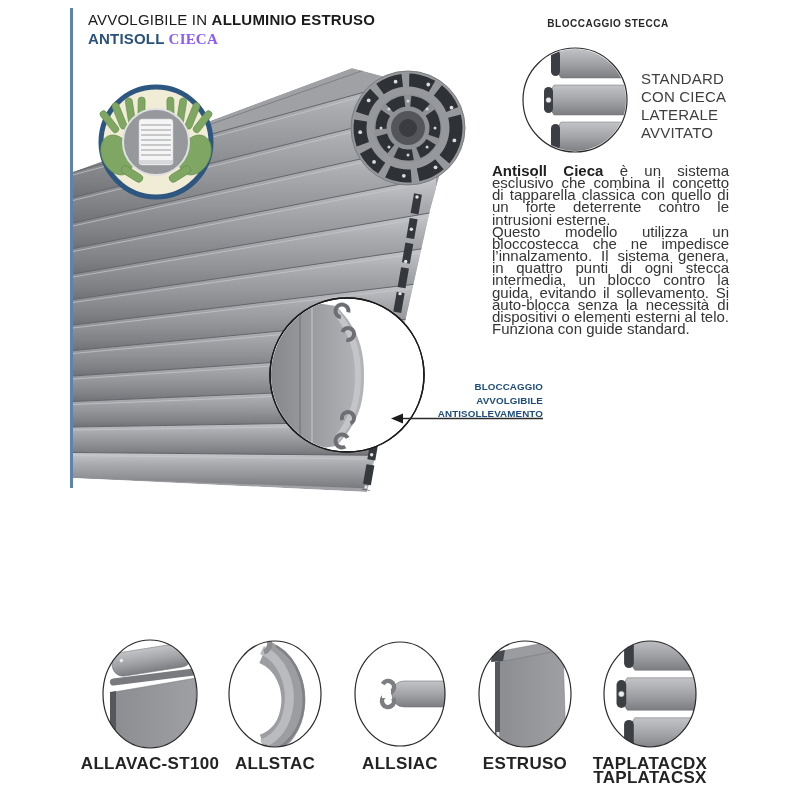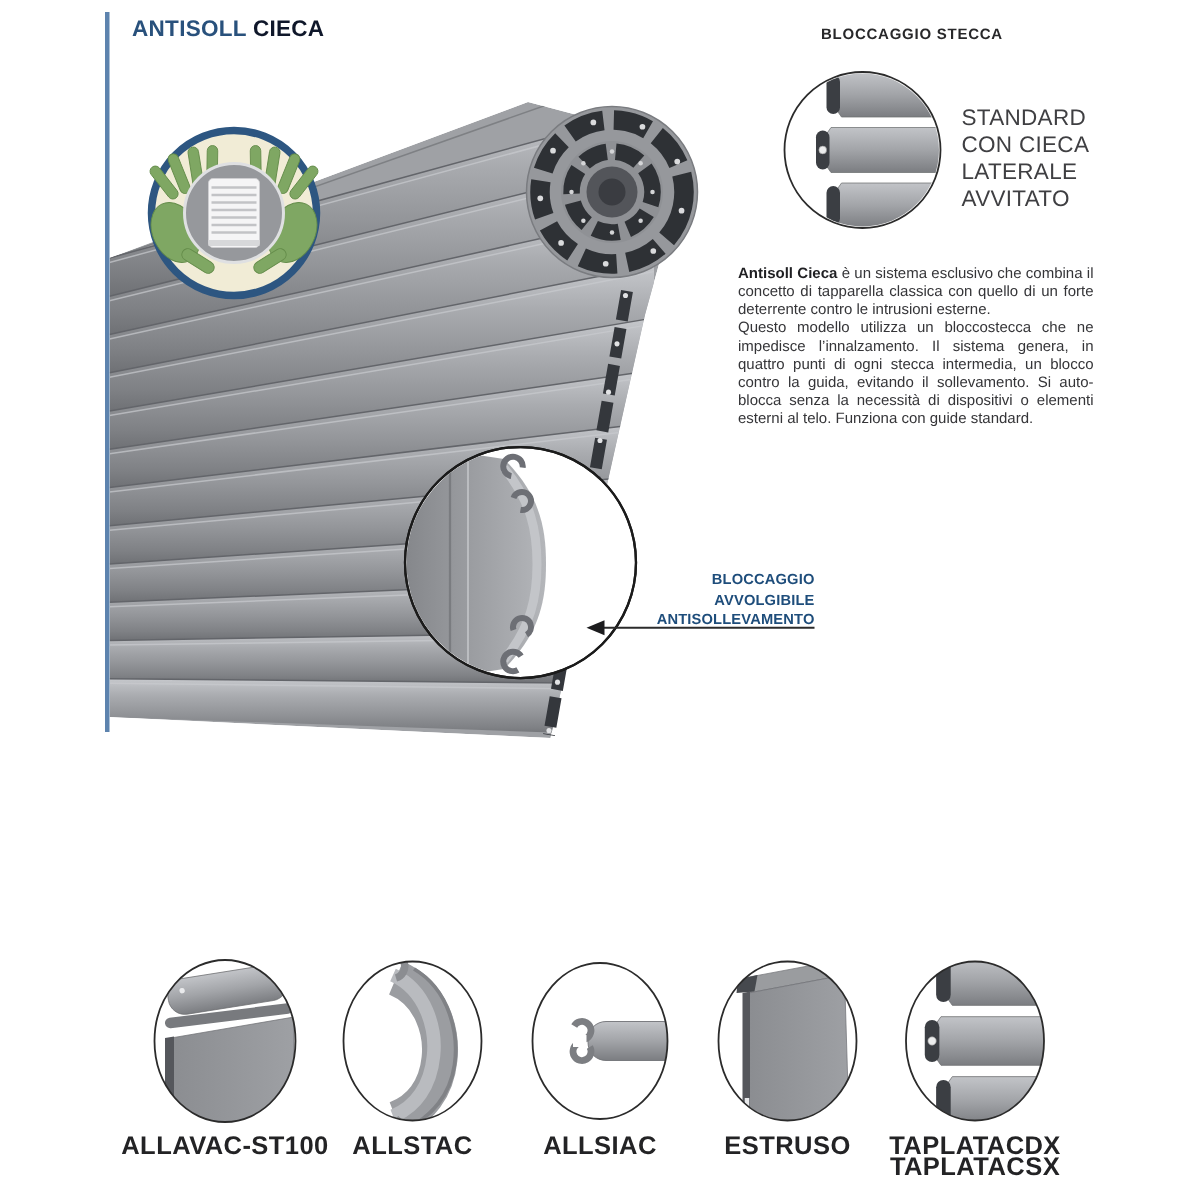--- a/index.html
+++ b/index.html
@@ -5,27 +5,27 @@
   html,body{margin:0;padding:0;background:#fff;}
   .page{position:relative;width:800px;height:800px;background:#ffffff;overflow:hidden;
         font-family:"Liberation Sans", sans-serif;color:#1d1d1f;}
   .illo{position:absolute;left:0;top:0;}
   .accent-bar{position:absolute;left:70px;top:8px;width:3px;height:480px;background:#5d83ae;}
   .header{position:absolute;left:88px;top:10px;line-height:19px;white-space:nowrap;}
   .title{font-size:15px;color:#1b1b1d;letter-spacing:.2px;}
   .title b{font-weight:700;}
   .subtitle{font-size:15px;font-weight:700;letter-spacing:.2px;}
   .subtitle .blue{color:#29517c;}
-  .subtitle .red{color:#0f172a;margin-left:4px;}
+  .subtitle .red{color:#8b5cf6;margin-left:4px;font-family:Liberation Serif, serif;}
   .lock-heading{position:absolute;left:538px;top:18px;width:140px;text-align:center;
         font-size:10px;font-weight:600;letter-spacing:.5px;color:#28282a;}
   .lock-caption{position:absolute;left:641px;top:70px;font-size:15px;line-height:18px;
         color:#3f3f42;letter-spacing:.2px;}
   .lock-caption span{display:block;}
-  .description{position:absolute;left:492px;top:177px;width:237px;font-size:10px;
+  .description{position:absolute;left:492px;top:165px;width:237px;font-size:15px;
         line-height:12.15px;text-align:justify;color:#353538;}
   .description p{margin:0;}
   .description b{color:#1f1f22;}
   .callout-label{position:absolute;left:403px;top:380px;width:140px;text-align:right;
         font-size:9.8px;font-weight:700;line-height:13.6px;color:#1e4d7b;letter-spacing:.1px;}
   .callout-label span{display:block;}
   .profile-label{position:absolute;top:757px;width:140px;text-align:center;font-size:17px;
         font-weight:700;letter-spacing:.3px;color:#232325;line-height:14px;}
   .profile-label span{display:block;}
 </style>
@@ -303,20 +303,21 @@
       <g clip-path="url(#clipB)">
           <use href="#slatStack" transform="translate(650,694) scale(1.08)"></use>
         </g>
       <ellipse cx="650" cy="694" rx="46" ry="53" fill="none" stroke="#2b2b2b" stroke-width="1.2"></ellipse>
     </g>
   </svg>
 
   <div class="accent-bar"></div>
 
   <div class="header">
+    <div class="title"><span>AVVOLGIBILE IN </span><b>ALLUMINIO ESTRUSO</b></div>
     <div class="subtitle"><span class="blue">ANTISOLL</span><span class="red">CIECA</span></div>
   </div>
 
   <div class="lock-heading">BLOCCAGGIO STECCA</div>
 
   <div class="lock-caption">
     <span>STANDARD</span>
     <span>CON CIECA</span>
     <span>LATERALE</span>
     <span>AVVITATO</span>

